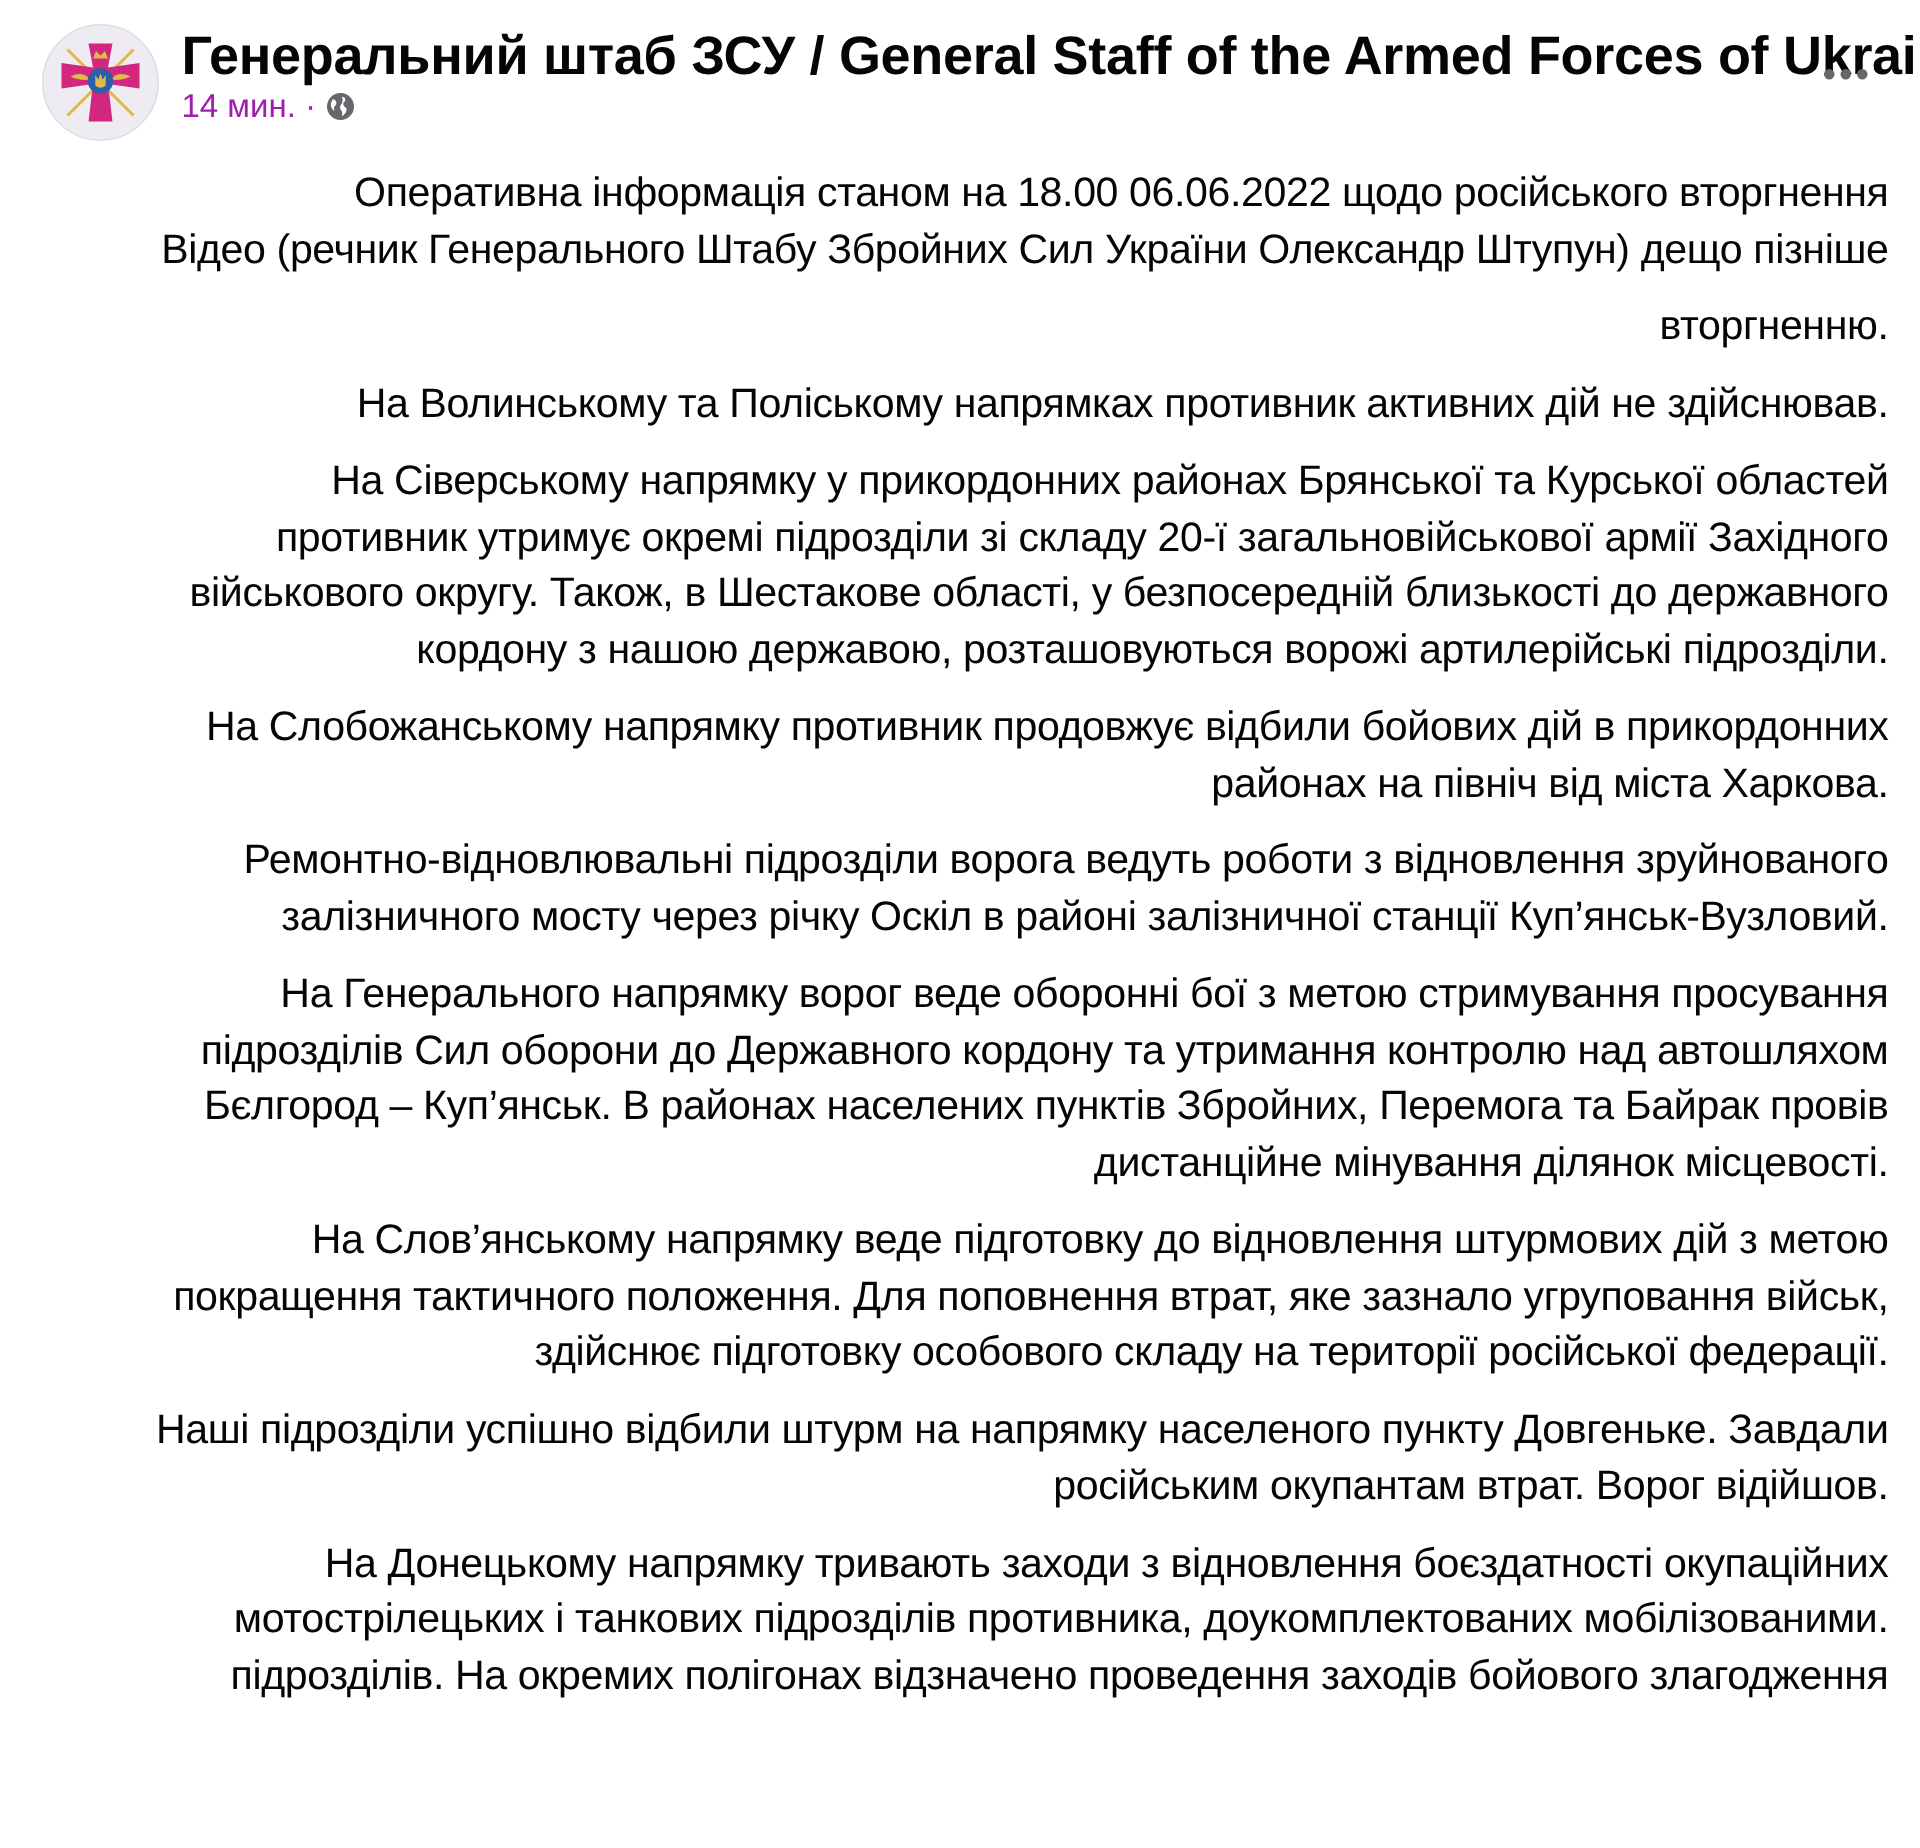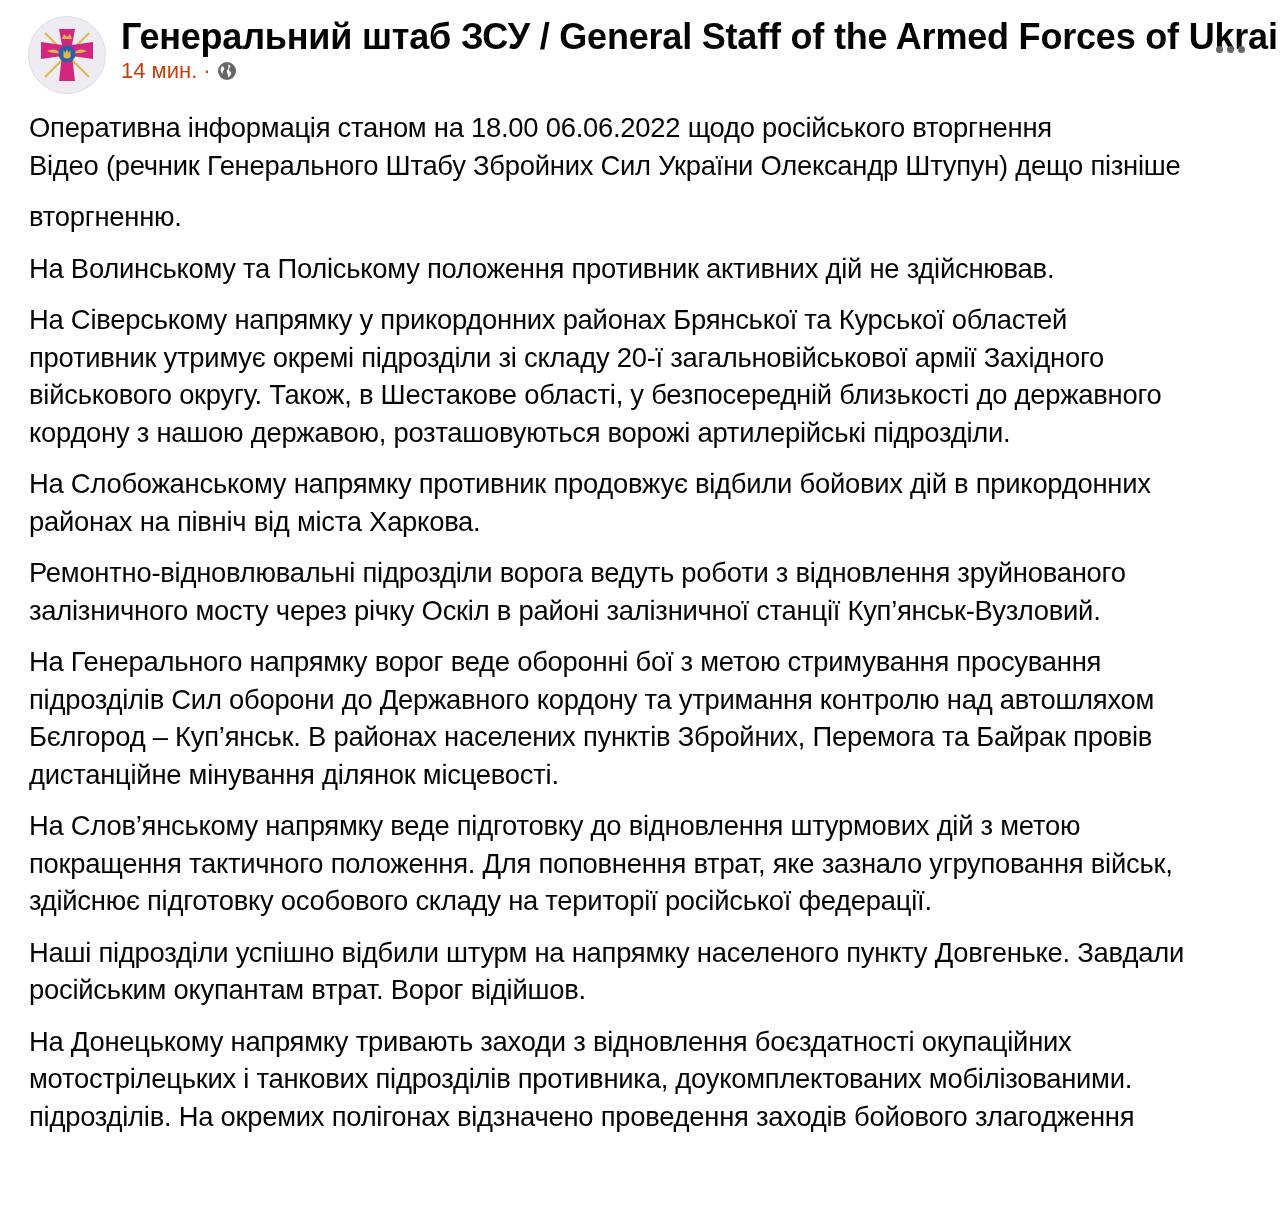--- a/index.html
+++ b/index.html
@@ -54,21 +54,21 @@
       width: 24px;
       height: 24px;
       position: relative;
       top: -3px;
     }
     .post-meta {
       position: absolute;
       left: 121px;
       top: 58px;
       font-size: 22px;
-      color: #c2410c;
+      color: #a21caf;
       white-space: nowrap;
       display: flex;
       align-items: center;
     }
     .meta-sep {
       margin: 0 6px;
     }
     .globe-icon {
       display: inline-block;
       width: 20px;
@@ -94,20 +94,21 @@
     }
     .post-body {
       position: absolute;
       left: 29px;
       top: 109px;
       width: 1230px;
       font-size: 27.4px;
       line-height: 37.5px;
       color: #050505;
       letter-spacing: -0.25px;
+      text-align: right;
     }
     .para {
       margin: 0 0 14px 0;
     }
     .para .line {
       display: block;
       white-space: nowrap;
     }
   </style>
 </head>
@@ -162,21 +163,21 @@
 
   <div class="post-body">
     <p class="para">
       <span class="line">Оперативна інформація станом на 18.00 06.06.2022 щодо російського вторгнення</span>
       <span class="line">Відео (речник Генерального Штабу Збройних Сил України Олександр Штупун) дещо пізніше</span>
     </p>
     <p class="para">
       <span class="line">вторгненню.</span>
     </p>
     <p class="para">
-      <span class="line">На Волинському та Поліському положення противник активних дій не здійснював.</span>
+      <span class="line">На Волинському та Поліському напрямках противник активних дій не здійснював.</span>
     </p>
     <p class="para">
       <span class="line">На Сіверському напрямку у прикордонних районах Брянської та Курської областей</span>
       <span class="line">противник утримує окремі підрозділи зі складу 20-ї загальновійськової армії Західного</span>
       <span class="line">військового округу.   Також, в Шестакове області, у безпосередній близькості до державного</span>
       <span class="line">кордону з нашою державою, розташовуються ворожі артилерійські підрозділи.</span>
     </p>
     <p class="para">
       <span class="line">На Слобожанському напрямку противник продовжує відбили бойових дій в прикордонних</span>
       <span class="line">районах на північ від міста Харкова.</span>

